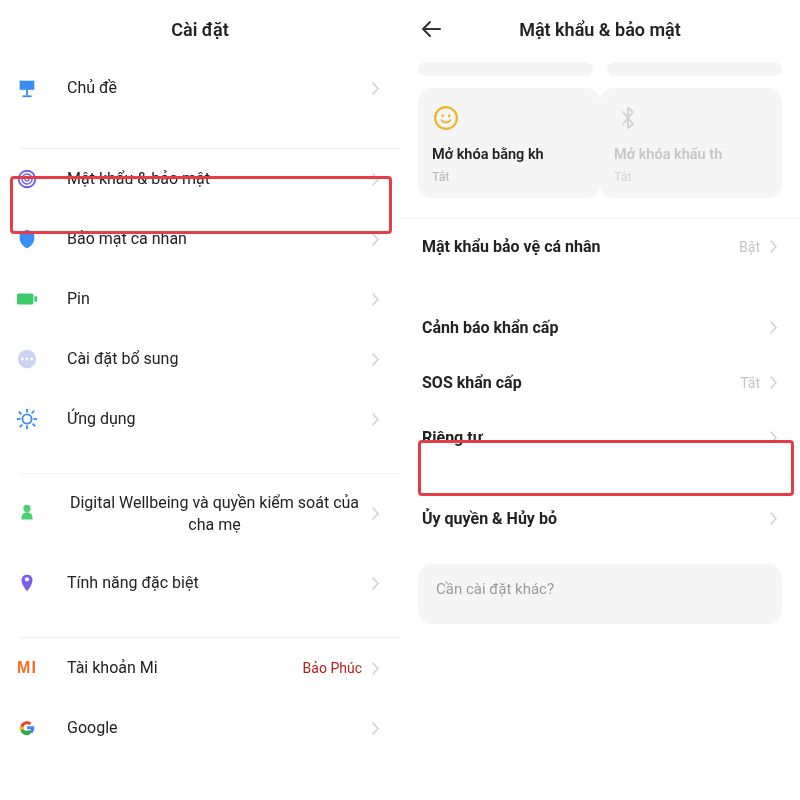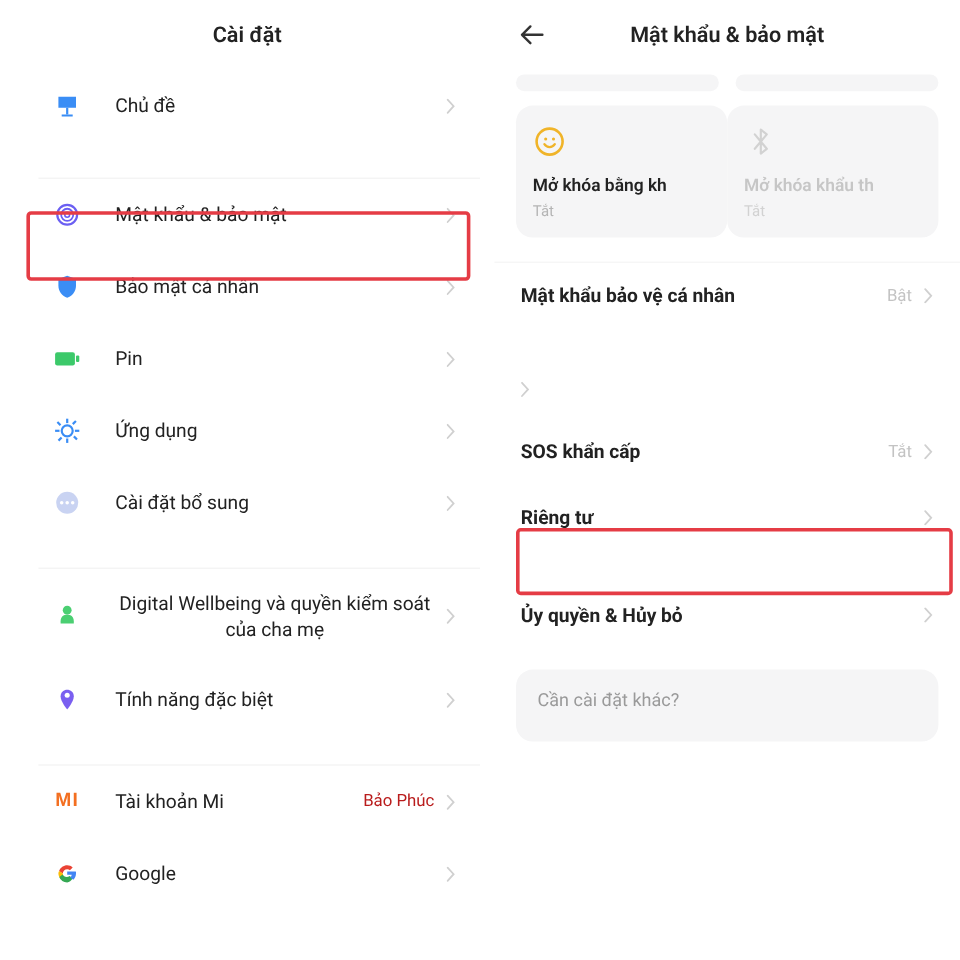--- a/index.html
+++ b/index.html
@@ -10,21 +10,20 @@
     width: 800px;
     height: 800px;
     overflow: hidden;
     display: flex;
   }
   .pane {
     width: 400px;
     height: 584px;
     background: #fff;
     position: relative;
-    margin-left: 12px;
   }
   .header {
     height: 58px;
     display: flex;
     align-items: center;
     justify-content: center;
     position: relative;
     padding: 0 16px;
   }
   .header .back {
@@ -39,21 +38,21 @@
     font-size: 18px;
     font-weight: 600;
     color: #222;
   }
   .list {
     padding: 0;
   }
   .item {
     display: flex;
     align-items: center;
-    padding: 18px 20px 18px 32px;
+    padding: 18px 20px 18px 15px;
     position: relative;
   }
   .item.two-line { align-items: center; text-align: center; }
   .item .icon {
     width: 24px;
     height: 24px;
     margin-right: 28px;
     display: flex;
     align-items: center;
     justify-content: center;
@@ -220,20 +219,37 @@
     </div>
 
     <div class="item">
       <span class="icon">
         <svg width="22" height="16" viewBox="0 0 24 16">
             <rect x="1" y="2" width="18" height="12" rx="2" fill="#3cc96a"></rect>
             <rect x="20" y="5" width="3" height="6" rx="1" fill="#3cc96a"></rect>
           </svg>
       </span>
       <span class="label">Pin</span>
+      <span class="chev">
+        <svg width="8" height="13" viewBox="0 0 8 13">
+            <path d="M1 1l5 5.5L1 12" stroke="#d0d0d0" stroke-width="1.5" fill="none" stroke-linecap="round"></path>
+          </svg>
+      </span>
+    </div>
+
+    <div class="item">
+      <span class="icon">
+        <svg width="22" height="22" viewBox="0 0 24 24">
+            <circle cx="12" cy="12" r="10" fill="#c9d3f2"></circle>
+            <circle cx="7" cy="12" r="1.6" fill="#fff"></circle>
+            <circle cx="12" cy="12" r="1.6" fill="#fff"></circle>
+            <circle cx="17" cy="12" r="1.6" fill="#fff"></circle>
+          </svg>
+      </span>
+      <span class="label">Cài đặt bổ sung</span>
       <span class="chev">
         <svg width="8" height="13" viewBox="0 0 8 13">
             <path d="M1 1l5 5.5L1 12" stroke="#d0d0d0" stroke-width="1.5" fill="none" stroke-linecap="round"></path>
           </svg>
       </span>
     </div>
 
     <div class="item">
       <span class="icon">
         <svg width="22" height="22" viewBox="0 0 24 24">
@@ -251,37 +267,20 @@
           </svg>
       </span>
       <span class="label">Ứng dụng</span>
       <span class="chev">
         <svg width="8" height="13" viewBox="0 0 8 13">
             <path d="M1 1l5 5.5L1 12" stroke="#d0d0d0" stroke-width="1.5" fill="none" stroke-linecap="round"></path>
           </svg>
       </span>
     </div>
 
-    <div class="item">
-      <span class="icon">
-        <svg width="22" height="22" viewBox="0 0 24 24">
-            <circle cx="12" cy="12" r="10" fill="#c9d3f2"></circle>
-            <circle cx="7" cy="12" r="1.6" fill="#fff"></circle>
-            <circle cx="12" cy="12" r="1.6" fill="#fff"></circle>
-            <circle cx="17" cy="12" r="1.6" fill="#fff"></circle>
-          </svg>
-      </span>
-      <span class="label">Cài đặt bổ sung</span>
-      <span class="chev">
-        <svg width="8" height="13" viewBox="0 0 8 13">
-            <path d="M1 1l5 5.5L1 12" stroke="#d0d0d0" stroke-width="1.5" fill="none" stroke-linecap="round"></path>
-          </svg>
-      </span>
-    </div>
-
     <div style="height:24px"></div>
     <div class="divider"></div>
 
     <div class="item two-line">
       <span class="icon">
         <svg width="22" height="22" viewBox="0 0 24 24">
             <circle cx="12" cy="6" r="4" fill="#4bcf72"></circle>
             <path d="M12 10c-3.5 0-6 2.5-6 6v2h12v-2c0-3.5-2.5-6-6-6z" fill="#4bcf72"></path>
           </svg>
       </span>
@@ -395,20 +394,21 @@
     <span class="chev">
       <svg width="8" height="13" viewBox="0 0 8 13">
           <path d="M1 1l5 5.5L1 12" stroke="#d0d0d0" stroke-width="1.5" fill="none" stroke-linecap="round"></path>
         </svg>
     </span>
   </div>
 
   <div class="rgap"></div>
 
   <div class="ritem">
+    <span class="rlabel">Cảnh báo khẩn cấp</span>
     <span class="chev">
       <svg width="8" height="13" viewBox="0 0 8 13">
           <path d="M1 1l5 5.5L1 12" stroke="#d0d0d0" stroke-width="1.5" fill="none" stroke-linecap="round"></path>
         </svg>
     </span>
   </div>
 
   <div class="ritem">
     <span class="rlabel">SOS khẩn cấp</span>
     <span class="rvalue">Tắt</span>

